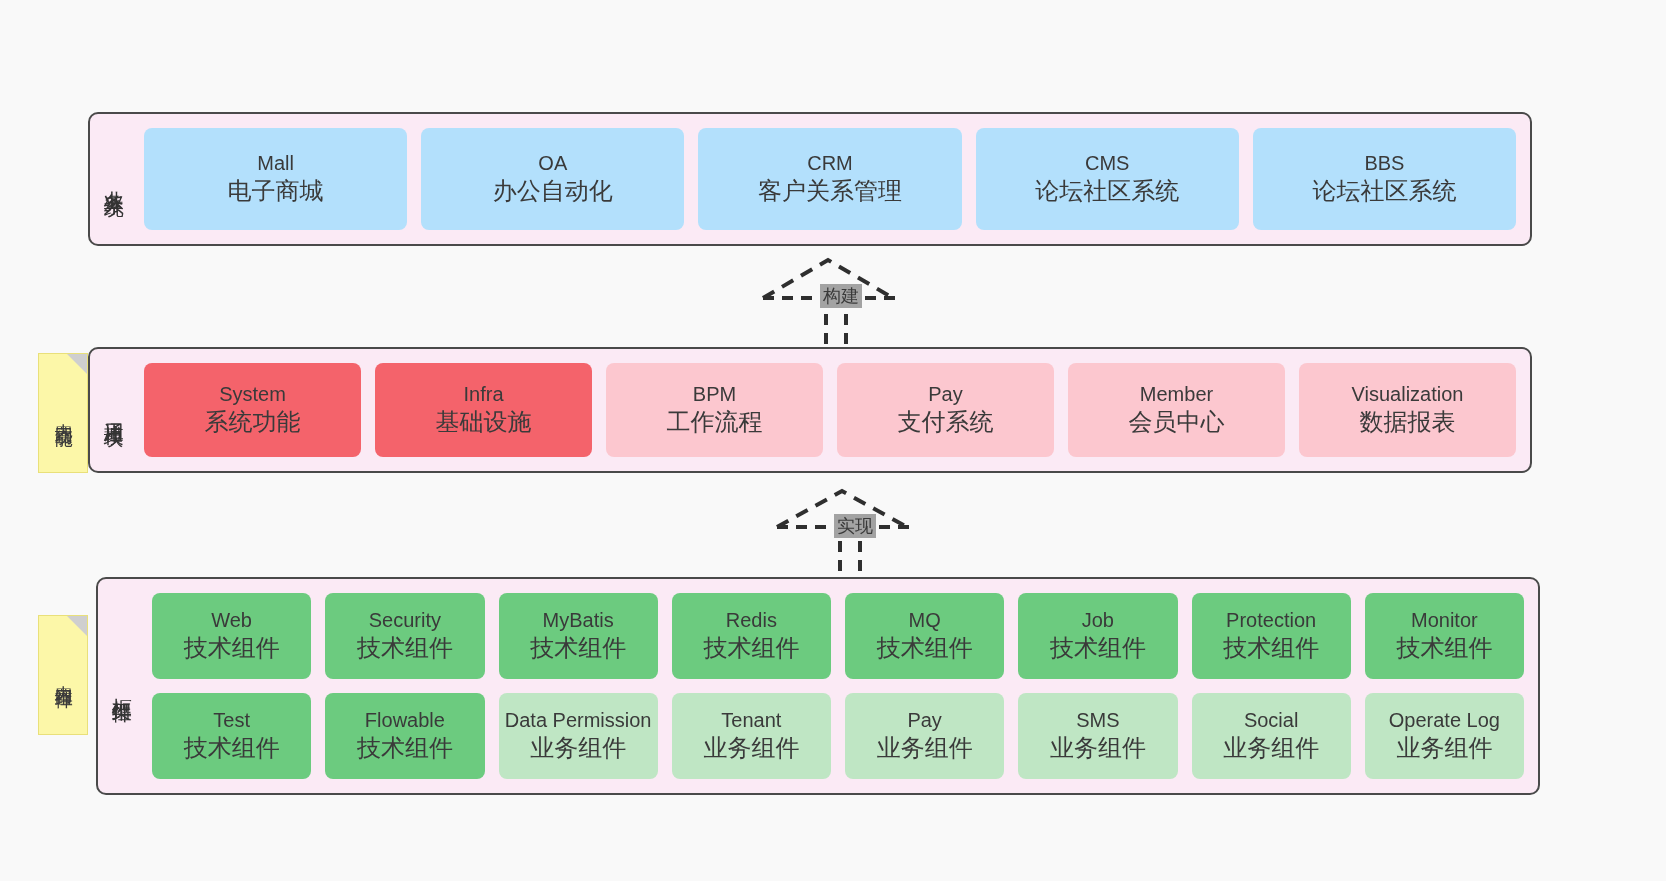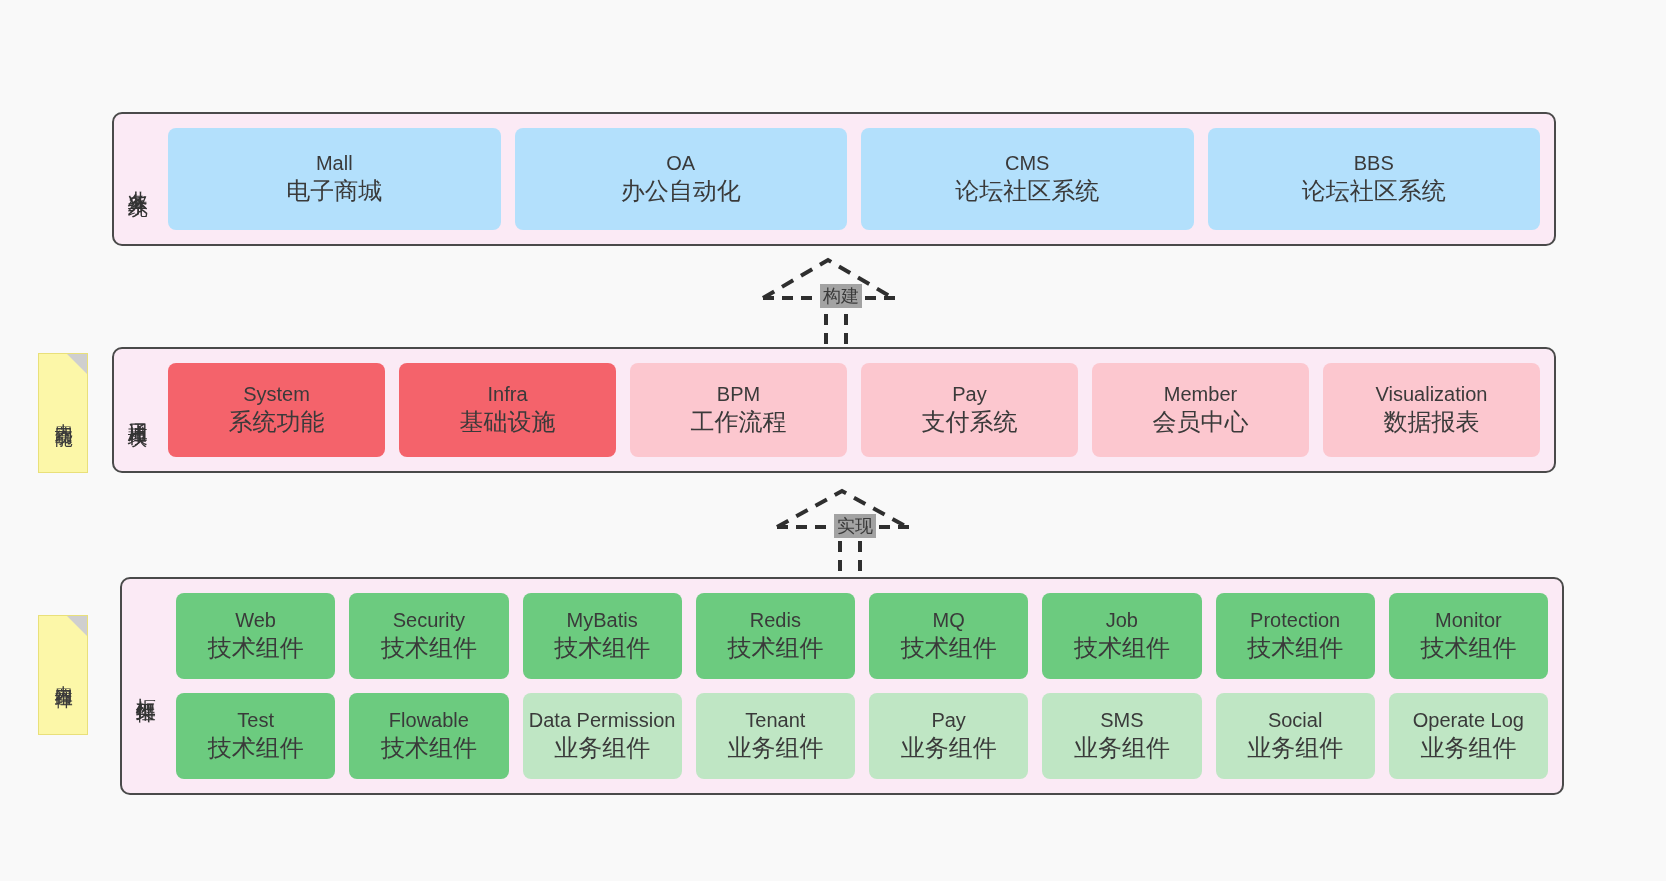--- a/index.html
+++ b/index.html
@@ -16,21 +16,20 @@
   .canvas { position:absolute; inset:0; }
 
   
   .layer {
     position:absolute;
     background:#fbeaf5;
     border:2px solid #4a4a4a;
     border-radius:10px;
     display:flex;
     align-items:stretch;
-    margin-left:24px;
   }
 
   .layer-title {
     width:48px;
     flex:0 0 48px;
     display:flex;
     align-items:center;
     justify-content:center;
     font-size:20px;
     line-height:1.22;
@@ -123,20 +122,24 @@
     <div class="layer-title">业务系统</div>
     <div class="layer-body">
       <div class="row">
         <div class="card c-blue">
           <span class="t1">Mall</span>
           <span class="t2">电子商城</span>
         </div>
         <div class="card c-blue">
           <span class="t1">OA</span>
           <span class="t2">办公自动化</span>
+        </div>
+        <div class="card c-blue">
+          <span class="t1">CRM</span>
+          <span class="t2">客户关系管理</span>
         </div>
         <div class="card c-blue">
           <span class="t1">CMS</span>
           <span class="t2">论坛社区系统</span>
         </div>
         <div class="card c-blue">
           <span class="t1">BBS</span>
           <span class="t2">论坛社区系统</span>
         </div>
       </div>

